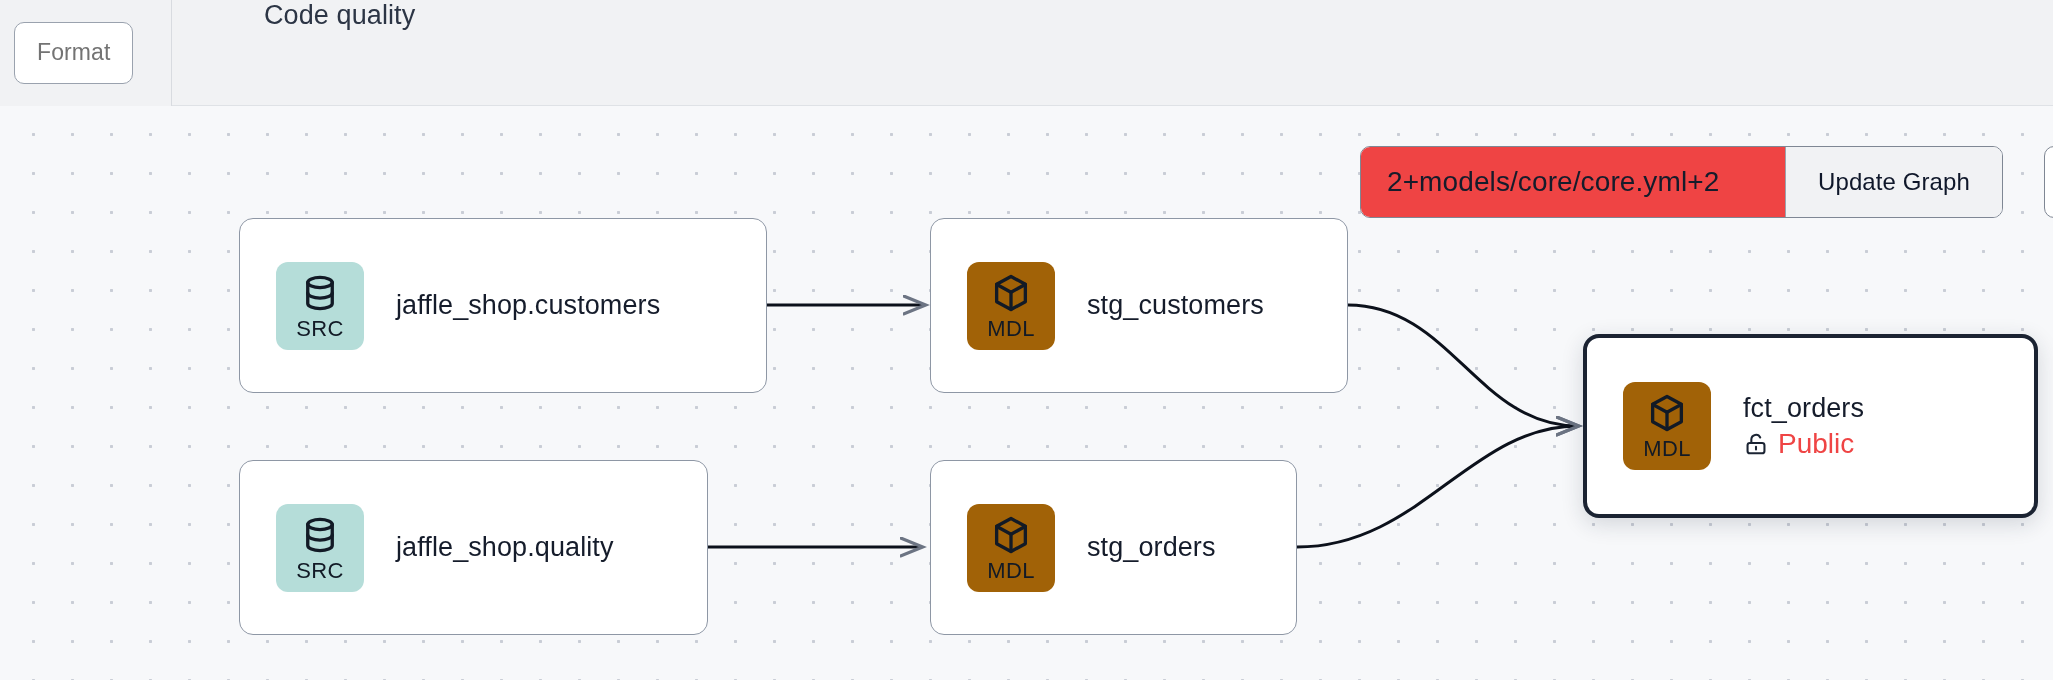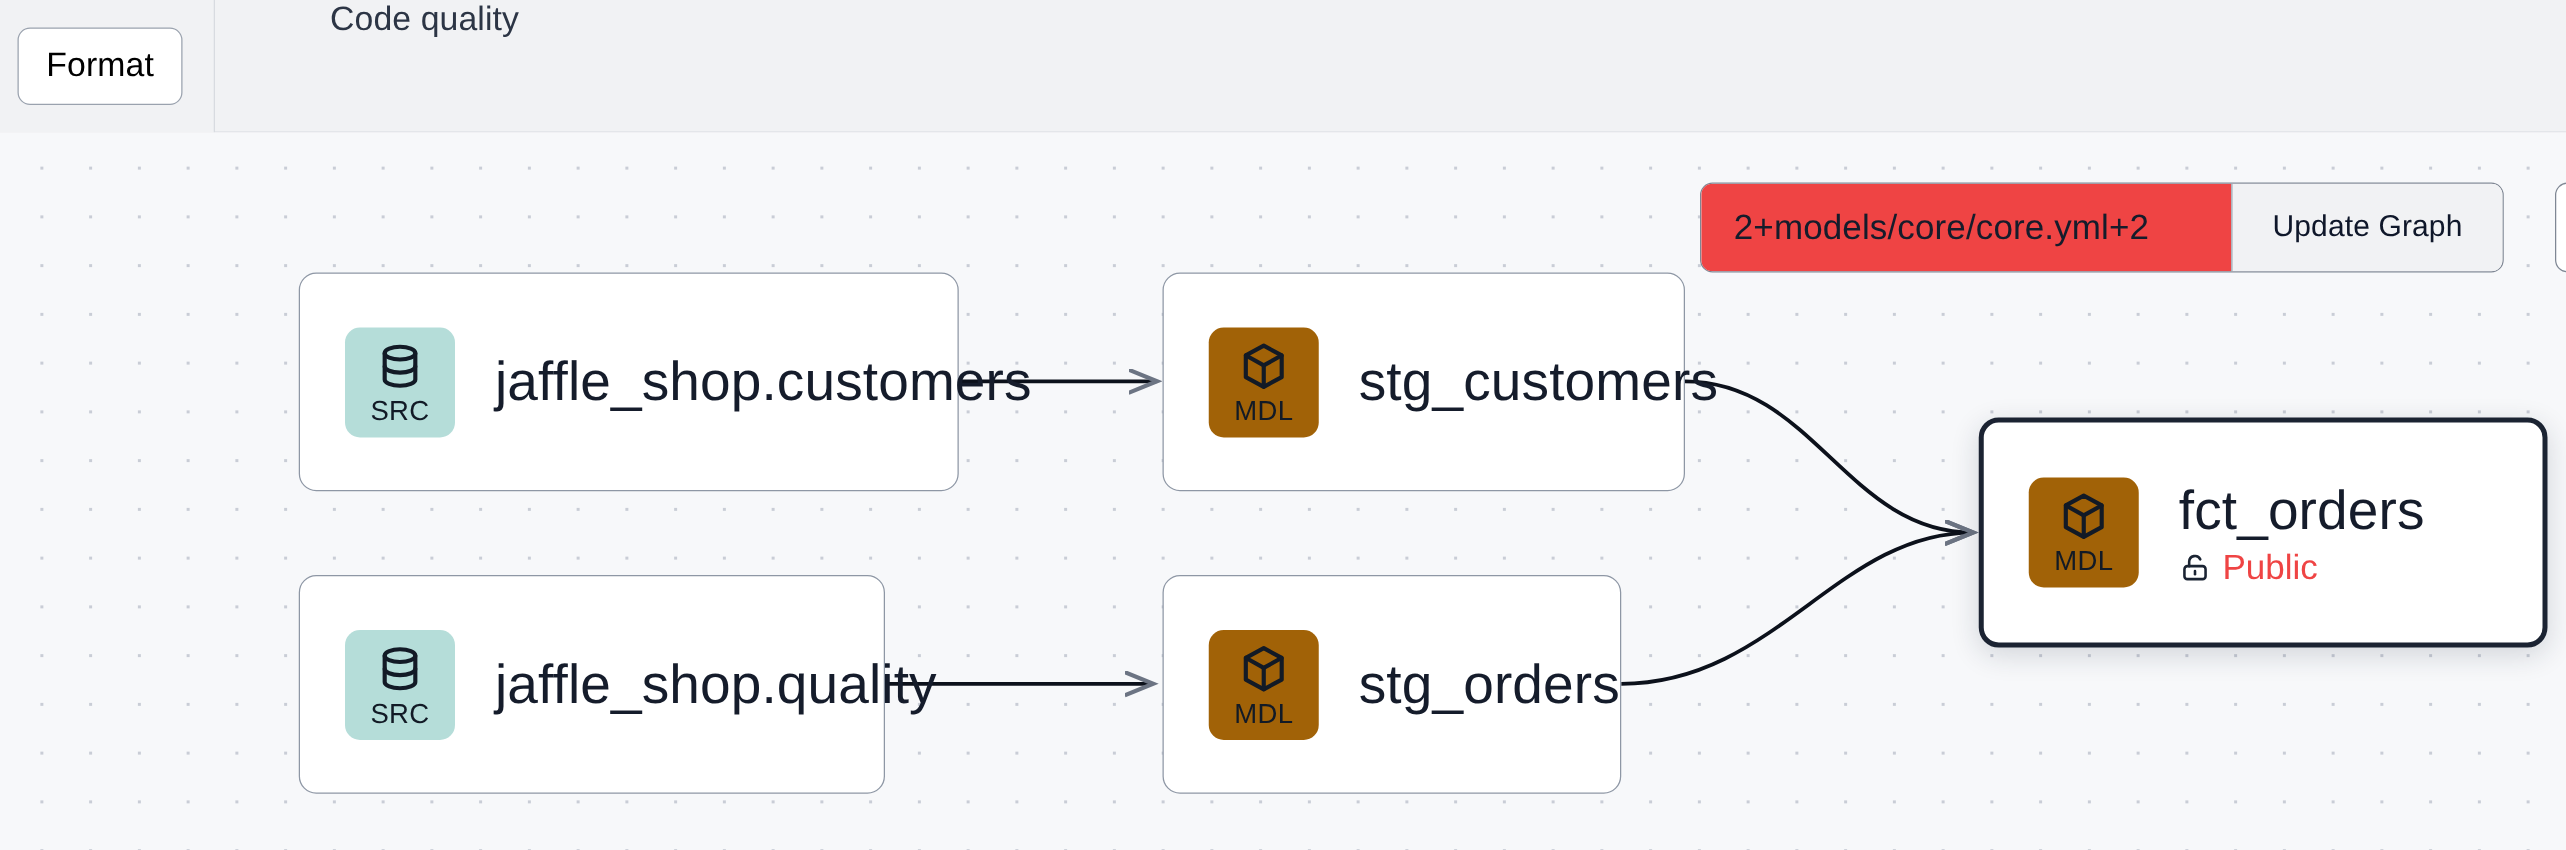--- a/index.html
+++ b/index.html
@@ -44,22 +44,22 @@
 
   .format-button {
     display: inline-flex;
     align-items: center;
     justify-content: center;
     height: 62px;
     padding: 0 22px;
     background: #FFFFFF;
     border: 1px solid #9AA2AE;
     border-radius: 10px;
-    font-size: 27px;
-    color: #000000;
+    font-size: 23px;
+    color: #737373;
     cursor: pointer;
     font-family: "Liberation Sans", sans-serif;
     letter-spacing: 0.1px;
   }
 
   .tabs {
     display: flex;
     align-items: flex-start;
     height: 106px;
     padding-left: 66px;
@@ -151,21 +151,21 @@
 
   .node-body {
     margin-left: 32px;
     display: flex;
     flex-direction: column;
     justify-content: center;
     gap: 4px;
   }
 
   .node-title {
-    font-size: 44px;
+    font-size: 27px;
     color: #151C2B;
     line-height: 1.18;
     white-space: nowrap;
     letter-spacing: 0.1px;
   }
 
   .node-sub {
     display: flex;
     align-items: center;
     gap: 9px;

